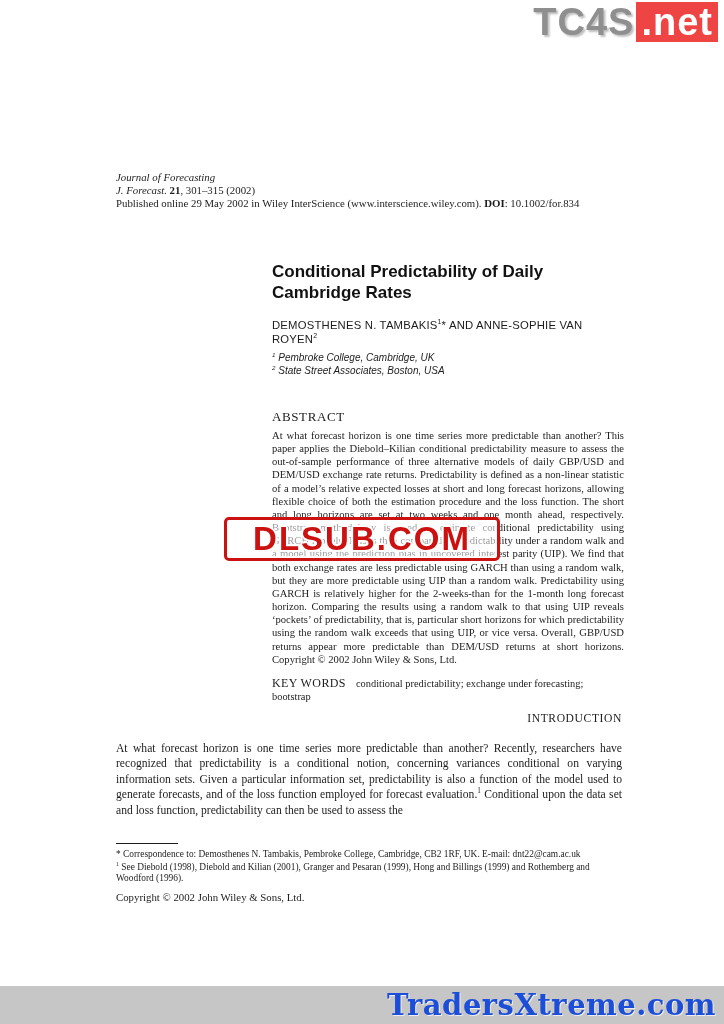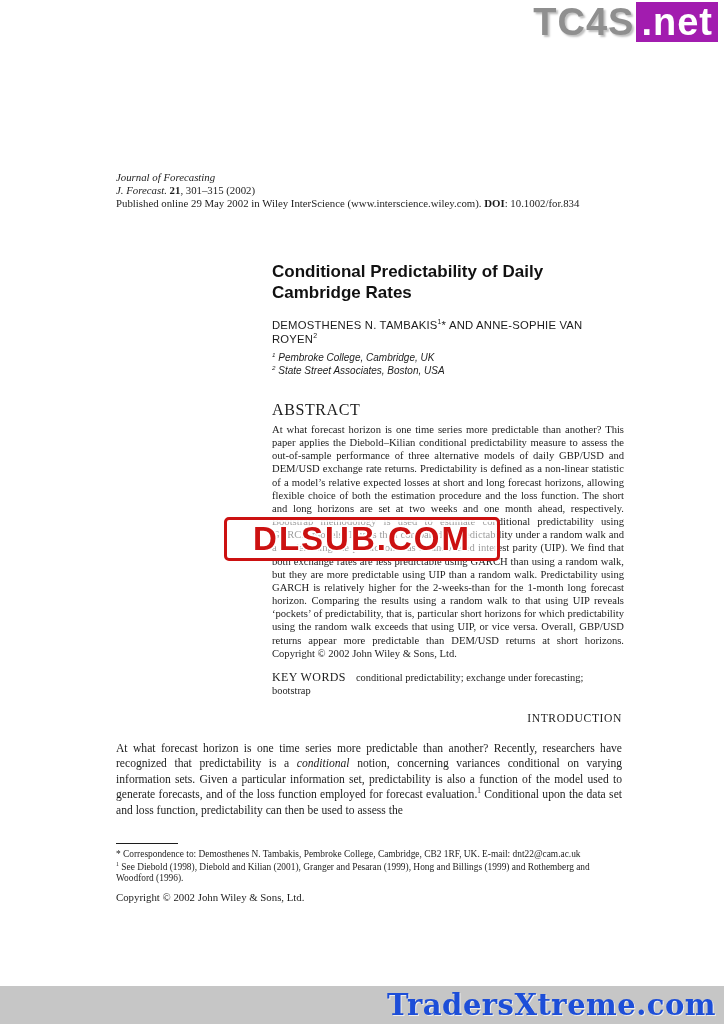--- a/index.html
+++ b/index.html
@@ -25,21 +25,21 @@
     font-weight: bold;
     font-size: 38px;
     line-height: 40px;
     letter-spacing: 1px;
   }
   .wm-top .main {
     color: #8f8f8f;
     text-shadow: 2px 2px 2px rgba(0,0,0,0.25);
   }
   .wm-top .suffix {
-    background: #a21caf;
+    background: #ef4444;
     color: #ffffff;
     padding: 0 5px;
     margin-left: 2px;
   }
 
   
   .journal-header {
     position: absolute;
     left: 116px;
     top: 171px;
@@ -74,22 +74,22 @@
   .affiliations {
     margin-top: 5px;
     font-family: "Liberation Sans", sans-serif;
     font-style: italic;
     font-size: 10px;
     line-height: 13px;
   }
   sup { font-size: 0.62em; vertical-align: super; line-height: 0; }
 
   .abstract-heading {
-    margin-top: 24px;
-    font-size: 16px;
+    margin-top: 32px;
+    font-size: 13px;
     letter-spacing: 0.6px;
   }
   .abstract-body {
     margin-top: 4px;
     font-size: 10.6px;
     line-height: 13.15px;
     text-align: justify;
   }
   .keywords {
     margin-top: 10px;
@@ -112,21 +112,21 @@
     text-align: right;
     font-size: 11.6px;
     letter-spacing: 0.6px;
   }
   .intro-para {
     margin-top: 16px;
     font-size: 11.6px;
     line-height: 15.4px;
     text-align: justify;
   }
-  .intro-para .it { font-style: italic; }
+  .intro-para .it { }
 
   
   .footnotes {
     position: absolute;
     left: 116px;
     top: 843px;
     width: 506px;
     font-size: 9.4px;
     line-height: 11.6px;
   }

